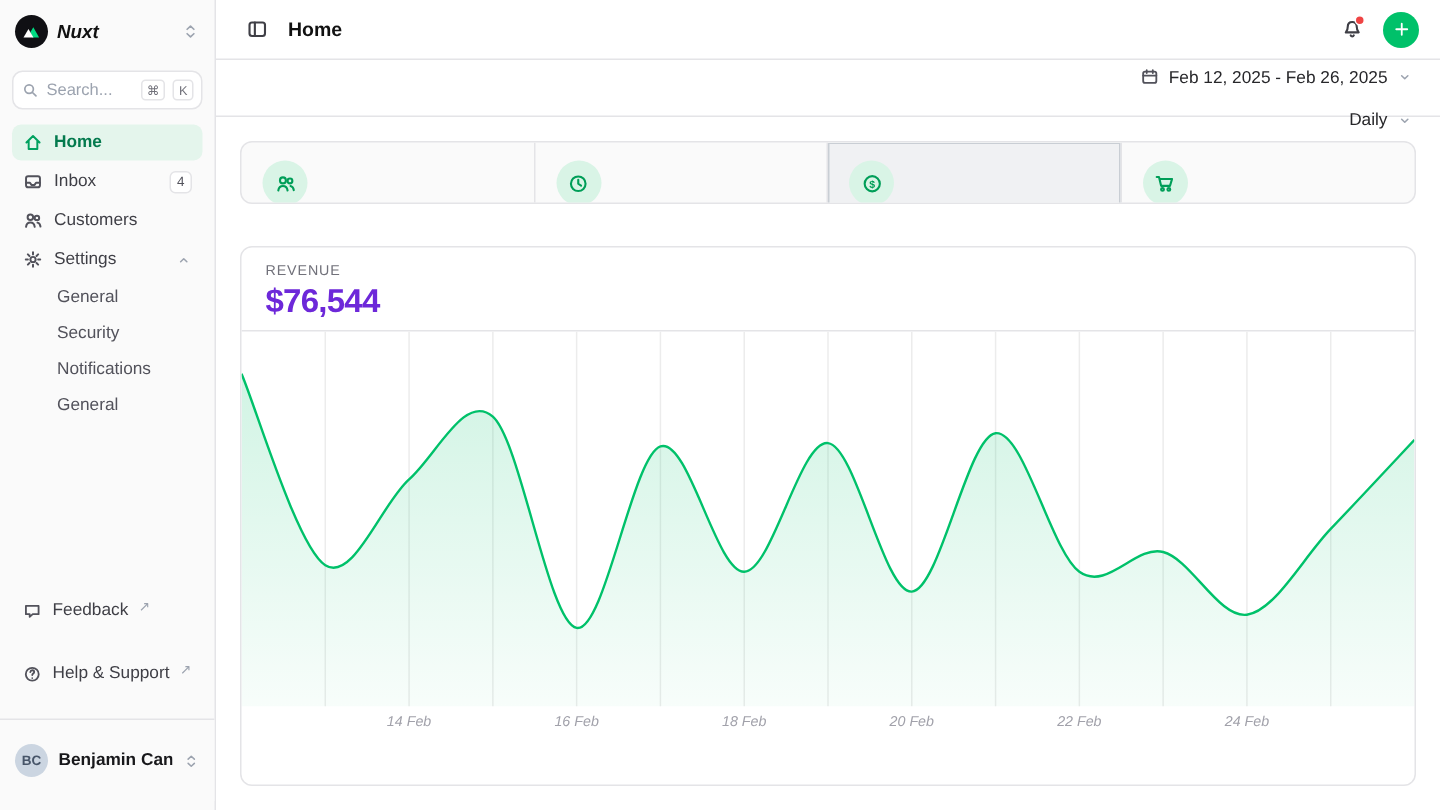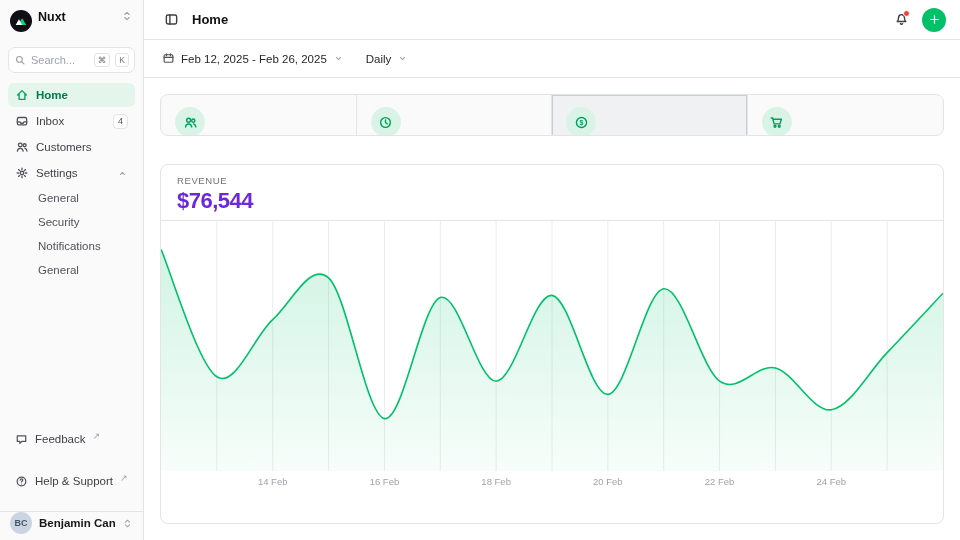--- a/index.html
+++ b/index.html
@@ -4,21 +4,21 @@
 <style>
   * { box-sizing: border-box; }
   html, body { margin:0; padding:0; width:960px; height:540px; overflow:hidden; }
   body { font-family:"Liberation Sans", sans-serif; background:#ffffff; color:#18181b; }
   [data-interactable="true"] { cursor:pointer; }
   .app { display:flex; width:960px; height:540px; }
 
   
   .sidebar { width:144px; min-width:144px; background:#fafafa; border-right:1px solid #e4e4e7;
              display:flex; flex-direction:column; padding:8px 8px 0 8px; }
-  .ws-row { display:flex; align-items:flex-start; gap:6px; padding:2px 2px; }
+  .ws-row { display:flex; align-items:center; gap:6px; padding:2px 2px;font-style:italic; }
   .ws-logo { width:22px; height:22px; border-radius:50%; background:#101014; display:flex;
              align-items:center; justify-content:center; flex:none; }
   .ws-name { font-weight:700; font-size:12.5px; flex:1; color:#111; }
   .muted-ic { color:#9ca3af; display:flex; align-items:center; }
   .search-box { margin:13px 0 10px; display:flex; align-items:center; gap:5px; height:26px;
                 border:1px solid #e4e4e7; background:#fff; border-radius:7px; padding:0 5px; color:#9ca3af; }
   .search-text { flex:1; font-size:11px; color:#9ca3af; overflow:hidden; white-space:nowrap; }
   .kbd { font-size:8.5px; color:#71717a; border:1px solid #e4e4e7; background:#fff; border-radius:3px;
          padding:1px 3px; min-width:12px; text-align:center; line-height:1.2; }
   .nav { display:flex; flex-direction:column; gap:2px; }
@@ -30,40 +30,40 @@
   .nav-item.active svg { color:#00a15f; }
   .badge-count { font-size:9px; border:1px solid #e4e4e7; border-radius:4px; padding:0 4px;
                  background:#fff; color:#52525b; line-height:13px; }
   .sub-item { height:22px; padding:0 7px 0 30px; font-size:11.5px; color:#52525b; display:flex;
               align-items:center; border-radius:6px;text-align:center; }
   .sb-footer { margin-top:auto; display:flex; flex-direction:column; gap:18px; padding-bottom:6px; }
   .foot-item { display:flex; align-items:center; gap:7px; height:24px; padding:0 7px; font-size:11.5px;
                color:#3f3f46; border-radius:6px; }
   .foot-item svg { color:#52525b; }
   .ext-arrow { font-size:9px; color:#9ca3af; transform:translateY(-3px); }
-  .user-row { border-top:1px solid #e4e4e7; margin:0 -8px; padding:0 10px; display:flex;
+  .user-row { border-top:1px solid #e4e4e7; margin:0 -8px; padding:16px 10px; display:flex;
               align-items:center; gap:7px; background:#fafafa; }
   .avatar { width:22px; height:22px; border-radius:50%; background:#cbd5e1; color:#475569;
             font-size:9px; font-weight:700; display:flex; align-items:center; justify-content:center; flex:none; }
   .user-name { font-size:11.5px; font-weight:600; flex:1; white-space:nowrap; overflow:hidden; color:#18181b; }
 
   
   .main { flex:1; display:flex; flex-direction:column; min-width:0; background:#fff; }
   .topbar { height:40px; min-height:40px; border-bottom:1px solid #e4e4e7; display:flex;
             align-items:center; padding:0 14px; gap:8px; }
   .topbar-title { font-size:13px; font-weight:700; color:#111; }
   .spacer { flex:1; }
   .icon-btn { width:26px; height:26px; display:flex; align-items:center; justify-content:center;
               border-radius:6px; position:relative; color:#3f3f46; }
   .bell-dot { position:absolute; top:3px; right:4px; width:7px; height:7px; border-radius:50%;
               background:#ef4444; border:1.5px solid #fff; }
   .plus-btn { width:24px; height:24px; border-radius:50%; background:#00c16a; color:#fff;
               display:flex; align-items:center; justify-content:center; flex:none; }
   .toolbar { height:38px; min-height:38px; border-bottom:1px solid #e4e4e7; display:flex;
-             align-items:center; padding:0 10px; gap:6px; }
+             align-items:flex-end; padding:0 10px; gap:6px;flex-direction:column; }
   .ghost-btn { display:flex; align-items:center; gap:6px; font-size:11.5px; font-weight:500;
                color:#27272a; padding:5px 8px; border-radius:6px; }
   .ghost-btn svg { color:#52525b; }
 
   .content { flex:1; padding:16px; display:flex; flex-direction:column; gap:28px; overflow:hidden; }
 
   .stats { display:grid; grid-template-columns:repeat(4,1fr); border:1px solid #e4e4e7;
            border-radius:8px; background:#fafafa; overflow:hidden; }
   .stat { padding:12px 14px; display:flex; flex-direction:column; gap:6px; border-right:1px solid #e4e4e7; }
   .stat:last-child { border-right:none; }
@@ -72,21 +72,21 @@
                display:flex; align-items:center; justify-content:center; }
   .stat-label { font-size:9.5px; letter-spacing:.6px; color:#71717a; font-weight:500; }
 
   .chart-card { border:1px solid #e4e4e7; border-radius:8px; background:#fff; height:360px; min-height:360px;
                 display:flex; flex-direction:column; overflow:hidden; }
   .chart-head { height:56px; min-height:56px; padding:10px 16px; border-bottom:1px solid #e4e4e7; }
   .chart-label { font-size:9.5px; letter-spacing:.6px; color:#71717a; font-weight:500; }
   .chart-value { font-size:22px; font-weight:700; letter-spacing:-.5px; color:#6d28d9; margin-top:2px; }
   .chart-body { height:250px; min-height:250px; position:relative; }
   .chart-body svg { position:absolute; inset:0; width:100%; height:100%; display:block; }
-  .xaxis { height:22px; position:relative; }
+  .xaxis { height:22px; position:relative;font-style:italic; }
   .xlab { position:absolute; top:5px; transform:translateX(-50%); font-size:9.5px; color:#a1a1aa; white-space:nowrap; }
 
   
   svg.ic * { fill:none; stroke:currentColor; stroke-width:1.5; stroke-linecap:round; stroke-linejoin:round; }
   svg.ic .fill { fill:currentColor; stroke:none; }
 </style>
 </head>
 <body>
 
 <div class="app" data-interactable="false">

